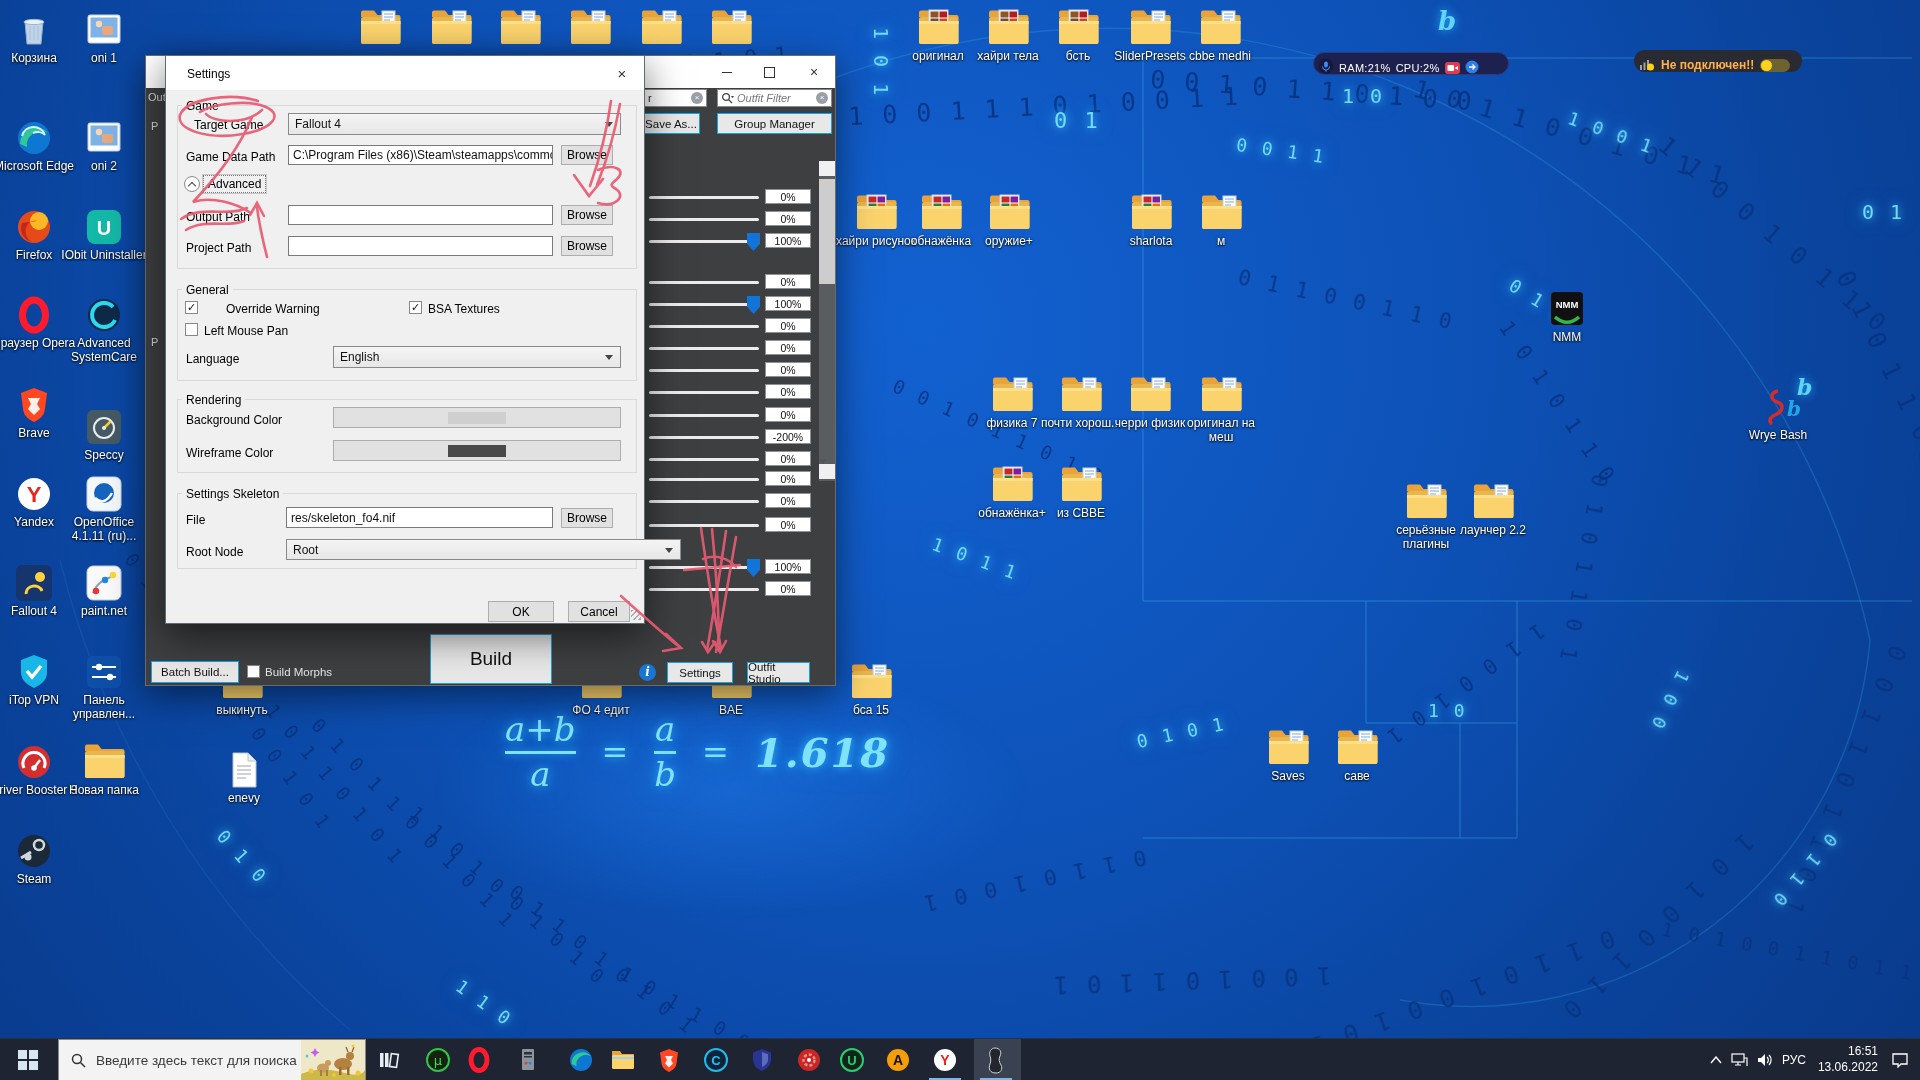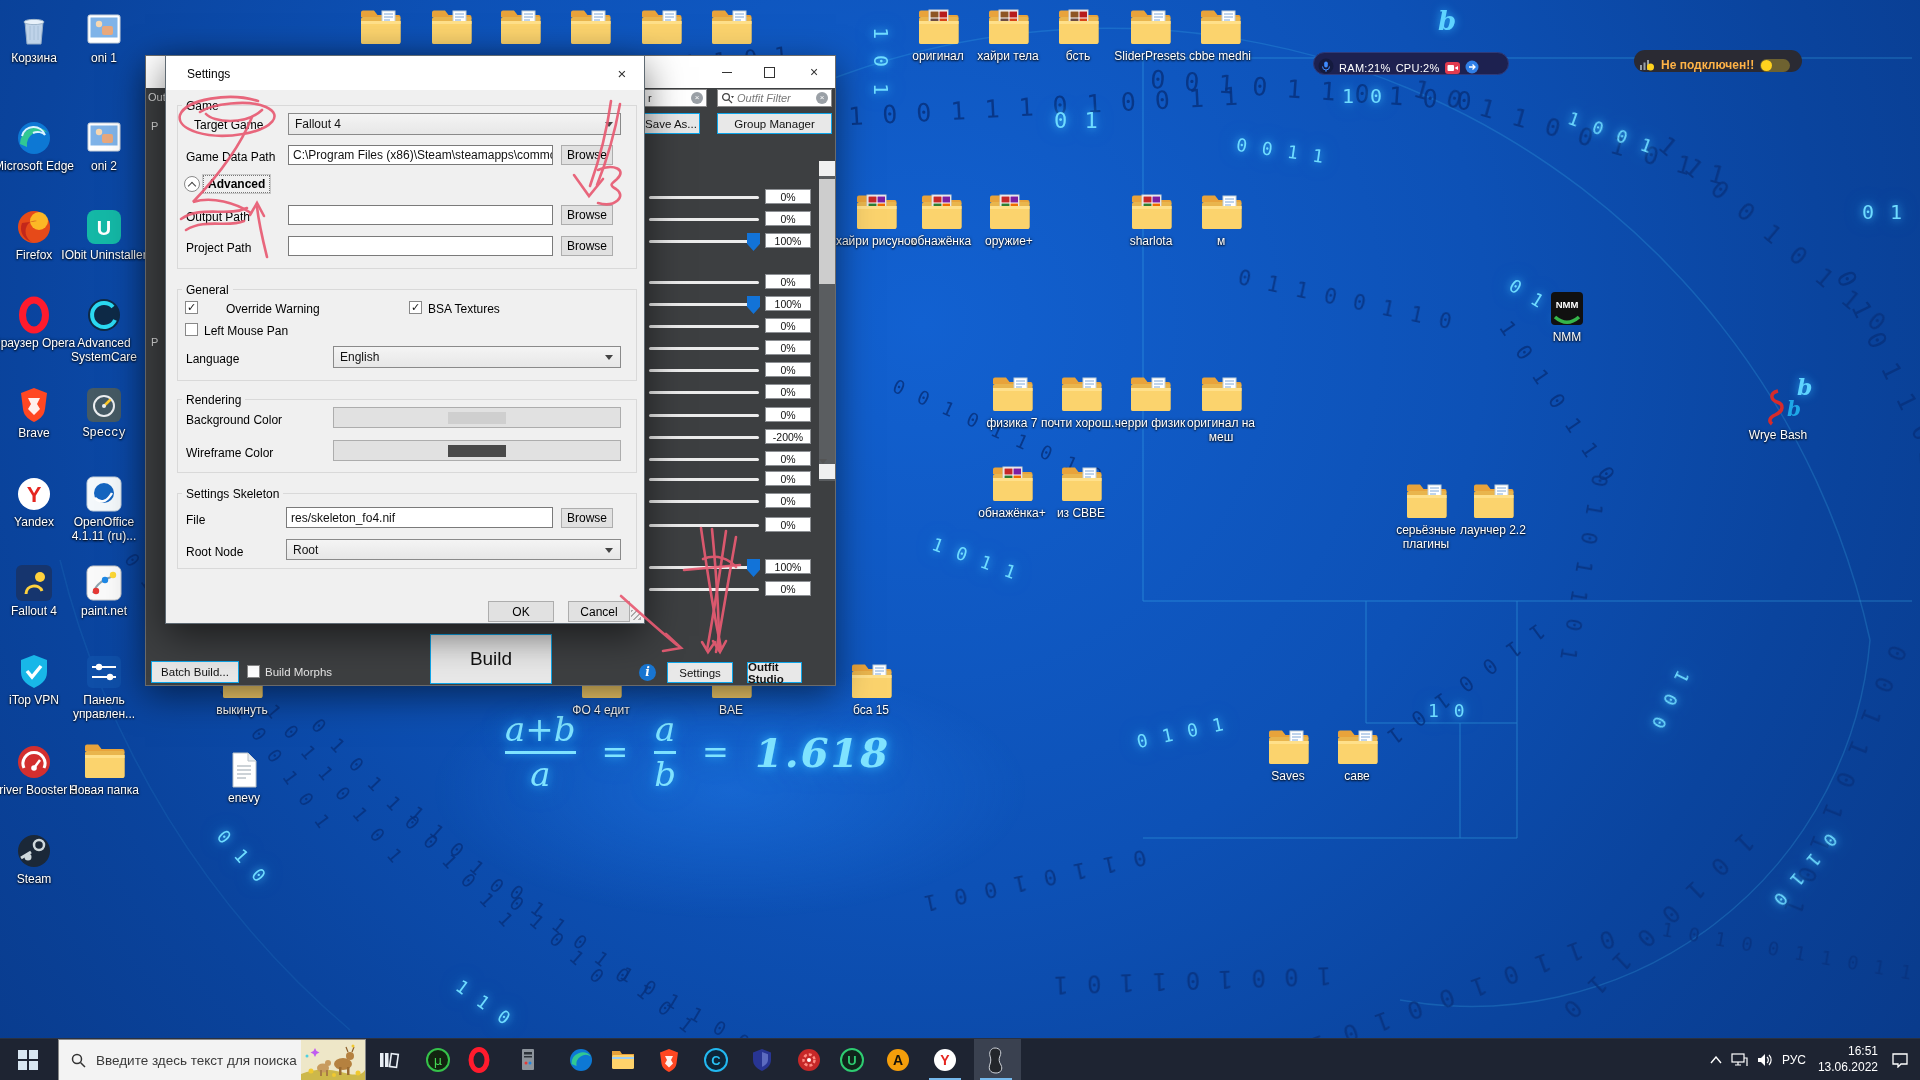--- a/index.html
+++ b/index.html
@@ -77,21 +77,21 @@
   .dcombo{position:absolute;background:linear-gradient(#f4f4f4,#e7e7e7);border:1px solid #8a8a8a;
     font-size:12px;color:#111;padding:0 22px 0 6px;display:flex;align-items:center;box-sizing:border-box;}
   .dcombo .chev{position:absolute;right:7px;top:50%;margin-top:-2px;width:0;height:0;
     border-left:4px solid transparent;border-right:4px solid transparent;border-top:5px solid #444;}
   .dbtn{position:absolute;background:#e1e1e1;border:1px solid #adadad;font-size:12px;color:#000;
     display:flex;align-items:center;justify-content:center;box-sizing:border-box;}
   .swatch{width:58px;height:12px;margin:0 auto;}
   #adv-circ{position:absolute;width:16px;height:16px;border-radius:50%;border:1px solid #8a8a8a;background:#fff;box-sizing:border-box;}
   #adv-circ:after{content:"";position:absolute;left:4px;top:6px;width:5px;height:5px;
     border-left:1.6px solid #444;border-top:1.6px solid #444;transform:rotate(45deg);}
-  #adv-box{position:absolute;border:1px dotted #777;outline:1px solid #c9c9c9;padding:1px 4px;font-size:12px;background:#f0f0f0;font-weight:bold;}
+  #adv-box{position:absolute;border:1px dotted #777;outline:1px solid #c9c9c9;padding:1px 4px;font-size:12px;background:#f0f0f0;}
   .grip{position:absolute;right:3px;bottom:3px;width:10px;height:10px;
     background:repeating-linear-gradient(135deg,#aaa 0 1.5px,transparent 1.5px 4px);}
   
   #annot{position:absolute;left:0;top:0;pointer-events:none;z-index:40;}
   
   #taskbar{position:absolute;left:0;top:1038px;width:1920px;height:42px;background:#1e2432;z-index:50;
     border-top:1px solid #2a3140;box-sizing:border-box;}
   #start{position:absolute;left:0;top:0;width:56px;height:42px;display:flex;align-items:center;justify-content:center;}
   #tb-search{position:absolute;left:58px;top:0;width:308px;height:42px;background:#f3f3f3;border:1px solid #888;
     box-sizing:border-box;display:flex;align-items:center;}
@@ -255,21 +255,21 @@
           </svg></div>
         <div class="dlabel">Advanced SystemCare</div>
       </div>
       <div class="dicon" style="left: -10px; top: 385px;">
         <div class="dart"><svg viewBox="0 0 44 40" width="44" height="40">
     <path d="M22 3 l13 5 -2 16 c-1 8 -7 11 -11 13 c-4 -2 -10 -5 -11 -13 l-2 -16 z" fill="#ff4722"></path>
     <path d="M16 13 h12 l-3 6 3 5 -6 6 -6 -6 3 -5 z" fill="#fff" opacity=".92"></path>
           </svg></div>
         <div class="dlabel">Brave</div>
       </div>
-      <div class="dicon" style="left: 60px; top: 385px; font-family: Liberation Mono, monospace;">
+      <div class="dicon" style="left: 60px; top: 407px;">
         <div class="dart"><svg viewBox="0 0 44 40" width="44" height="40">
     <rect x="5" y="3" width="34" height="34" rx="6" fill="#455a64"></rect>
     <circle cx="22" cy="21" r="10" fill="none" stroke="#eceff1" stroke-width="2"></circle>
     <path d="M22 21 l6.5 -6.5" stroke="#ffca28" stroke-width="2.5"></path>
             <circle cx="22" cy="21" r="2" fill="#eceff1"></circle>
           </svg></div>
         <div class="dlabel">Speccy</div>
       </div>
       <div class="dicon" style="left: -10px; top: 474px;">
         <div class="dart"><svg viewBox="0 0 44 40" width="44" height="40">
@@ -875,21 +875,21 @@
     <div class="sb" style="left:673px;top:408px;width:16px;height:15px;">
       <span class="tri" style="border-left:4px solid transparent;border-right:4px solid transparent;border-top:5px solid #555;"></span>
     </div>
 
     <div class="bs-btn" style="left:5px;top:605px;width:88px;height:22px;">Batch Build...</div>
     <div class="cb" style="position:absolute;left:101px;top:609px;"></div>
     <div style="position:absolute;left:119px;top:610px;font-size:11.5px;color:#e4e4e4;">Build Morphs</div>
     <div class="bs-btn" style="left:284px;top:578px;width:122px;height:50px;font-size:19px;">Build</div>
     <div id="info-circle" style="left:493px;top:608px;">i</div>
     <div class="bs-btn" style="left:521px;top:606px;width:66px;height:21px;">Settings</div>
-    <div class="bs-btn" style="left:601px;top:606px;width:55px;height:21px;font-weight:bold;">Outfit Studio</div>
+    <div class="bs-btn" style="left:601px;top:606px;width:63px;height:21px;">Outfit Studio</div>
   </div>
 
   <div id="dlg" class="z20">
     <div id="dlg-title">
       <span>Settings</span>
     </div>
     <div id="dlg-close">×</div>
 
     <div class="grp" style="left:11px;top:49px;width:458px;height:162px;"></div>
     <div class="grp-lab" style="left:16px;top:43px;">Game</div>
@@ -938,21 +938,21 @@
     </div>
 
     <div class="grp" style="left:11px;top:437px;width:458px;height:74px;"></div>
     <div class="grp-lab" style="left:16px;top:431px;">Settings Skeleton</div>
     <div class="dlab" style="left:20px;top:457px;">File</div>
     <div class="din" style="left:120px;top:451px;width:267px;height:21px;">
       <span>res/skeleton_fo4.nif</span>
     </div>
     <div class="dbtn" style="left:395px;top:452px;width:52px;height:20px;">Browse</div>
     <div class="dlab" style="left:20px;top:489px;">Root Node</div>
-    <div class="dcombo" style="left:120px;top:483px;width:335px;height:21px;">
+    <div class="dcombo" style="left:120px;top:483px;width:395px;height:21px;">
       <span>Root</span>
         <span class="chev"></span>
     </div>
 
     <div class="dbtn" style="left:322px;top:545px;width:66px;height:21px;">OK</div>
     <div class="dbtn" style="left:402px;top:545px;width:62px;height:21px;">Cancel</div>
     <div class="grip"></div>
   </div>
 
   <svg id="annot" width="1920" height="1080">

